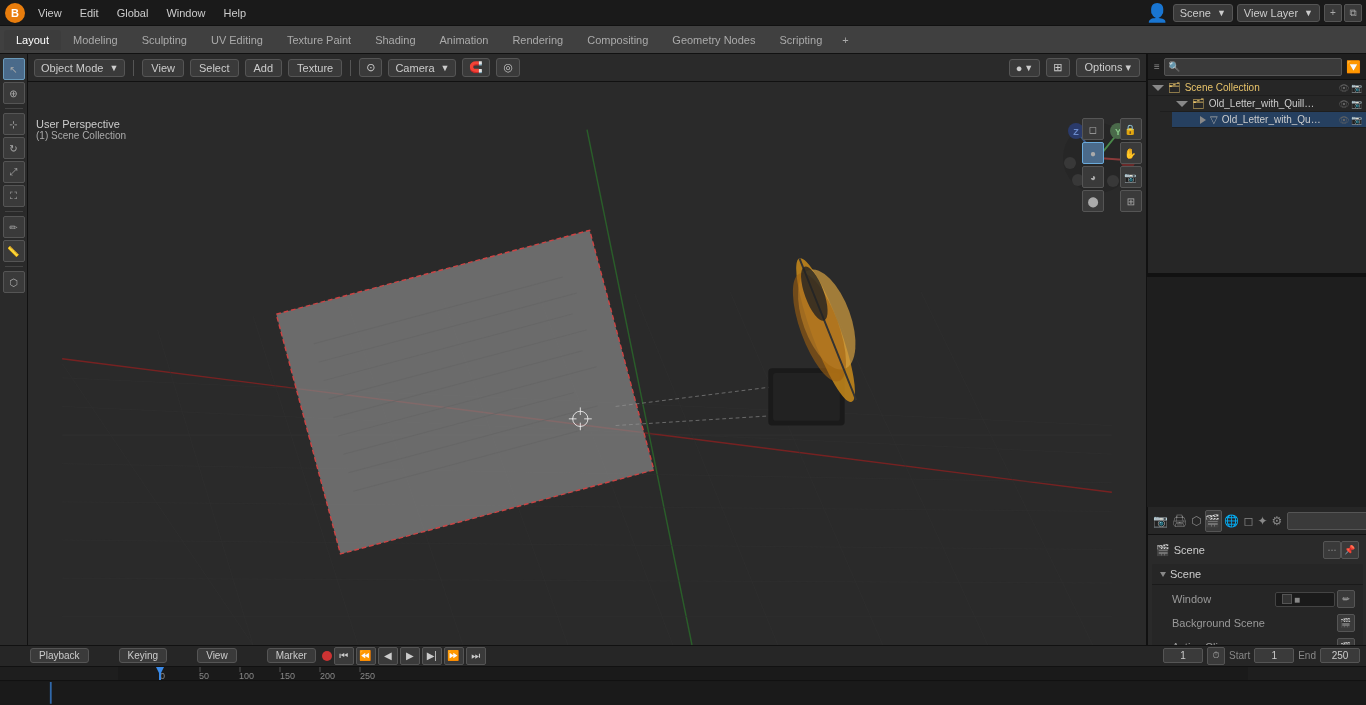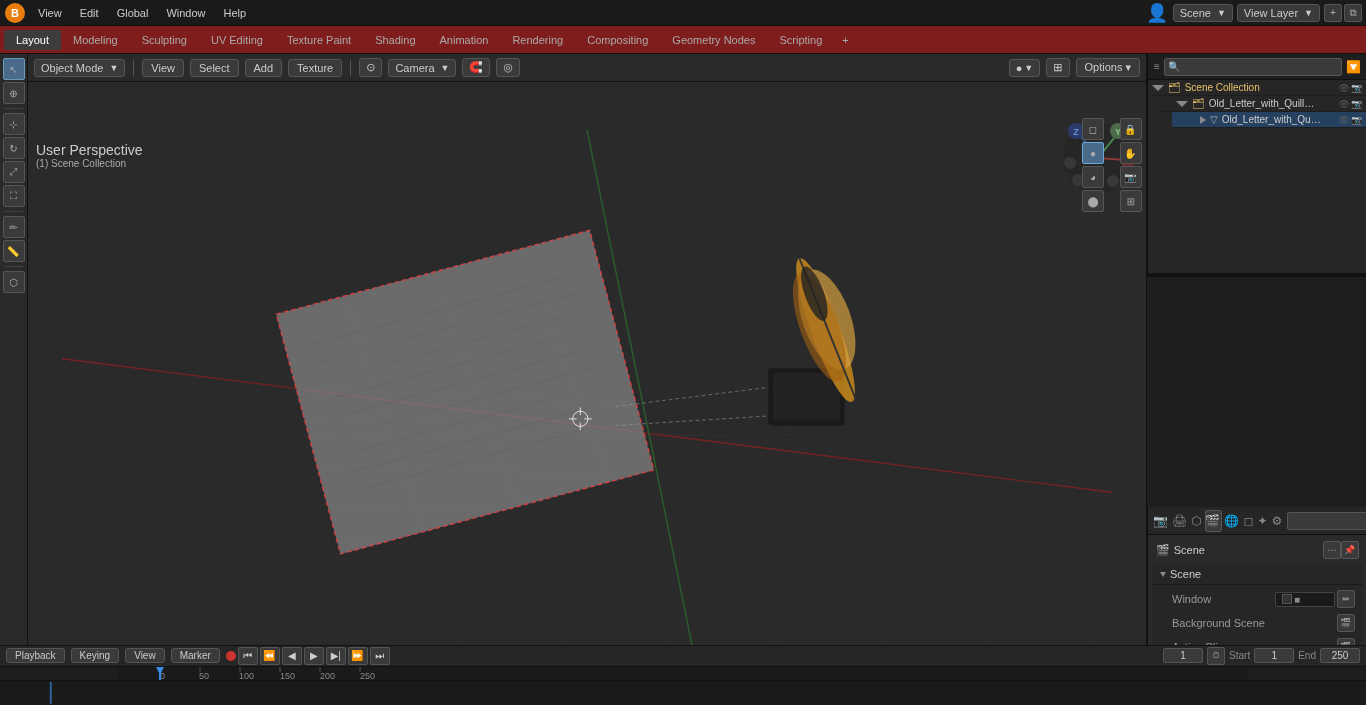--- a/index.html
+++ b/index.html
@@ -12,21 +12,21 @@
       padding: 0 4px; gap: 2px;
     }
     .menu-item {
       padding: 2px 8px; cursor: pointer; color: #ccc; font-size: 11px;
       border-radius: 3px;
     }
 
     
     #workspace-tabs {
       display: flex; align-items: center; height: 28px;
-      background: #7f1d1d; border-bottom: 1px solid #111; padding: 0 4px;
+      background: #404040; border-bottom: 1px solid #111; padding: 0 4px;
     }
     .ws-tab {
       padding: 4px 12px; cursor: pointer; color: #aaa; font-size: 11px;
       border-radius: 3px 3px 0 0;
     }
     .ws-tab.active { background: #3c3c3c; color: #fff; }
     .ws-tab-add { padding: 2px 8px; color: #aaa; cursor: pointer; }
 
     
     #main-layout {
@@ -74,21 +74,21 @@
     #viewport-canvas {
       position: absolute; top: 28px; left: 0; right: 0; bottom: 0;
       background: #2a2a2a;
     }
     #viewport-canvas svg { width: 100%; height: 100%; }
 
     
     #view-info {
       position: absolute; top: 36px; left: 8px; z-index: 20;
     }
-    .view-title { font-size: 14px; color: #ccc; margin-top: 24px; }
+    .view-title { font-size: 11px; color: #ccc; }
     .view-subtitle { font-size: 10px; color: #aaa; }
 
     
     #nav-gizmo {
       position: absolute; top: 36px; right: 8px; z-index: 20;
       width: 80px; height: 80px;
     }
     .triangle-down {
       width: 0; height: 0; border-top: 5px solid #888;
       border-left: 3px solid transparent; border-right: 3px solid transparent;
@@ -180,21 +180,21 @@
     #timeline {
       height: 60px; background: #1e1e1e; border-top: 1px solid #111;
       display: flex; flex-direction: column;
     }
     #timeline-header {
       display: flex; align-items: center; height: 24px;
       background: #262626; border-bottom: 1px solid #111; padding: 0 6px; gap: 6px;
     }
     .tl-btn {
       padding: 1px 8px; background: #3a3a3a; border: 1px solid #555;
-      border-radius: 3px; cursor: pointer; color: #ccc; font-size: 10px;
+      border-radius: 3px; cursor: pointer; color: #ccc; font-size: 10px; margin-left: 24px;
     }
     .tl-play-controls {
       display: flex; align-items: center; gap: 2px; margin: 0 auto;
     }
     .tl-play-btn {
       width: 20px; height: 18px; background: #3a3a3a; border: 1px solid #555;
       border-radius: 2px; cursor: pointer; display: flex; align-items: center;
       justify-content: center; color: #ccc; font-size: 10px;
     }
     .tl-record {

